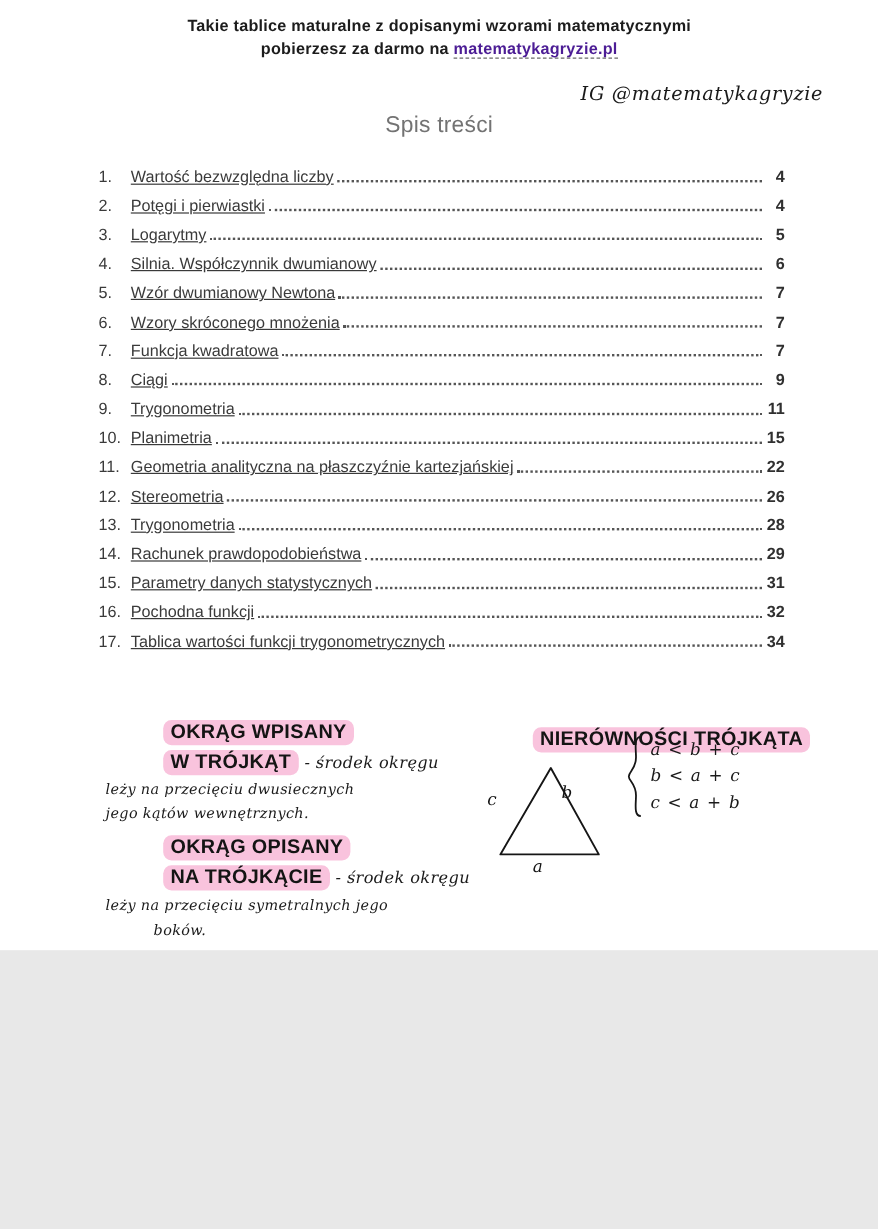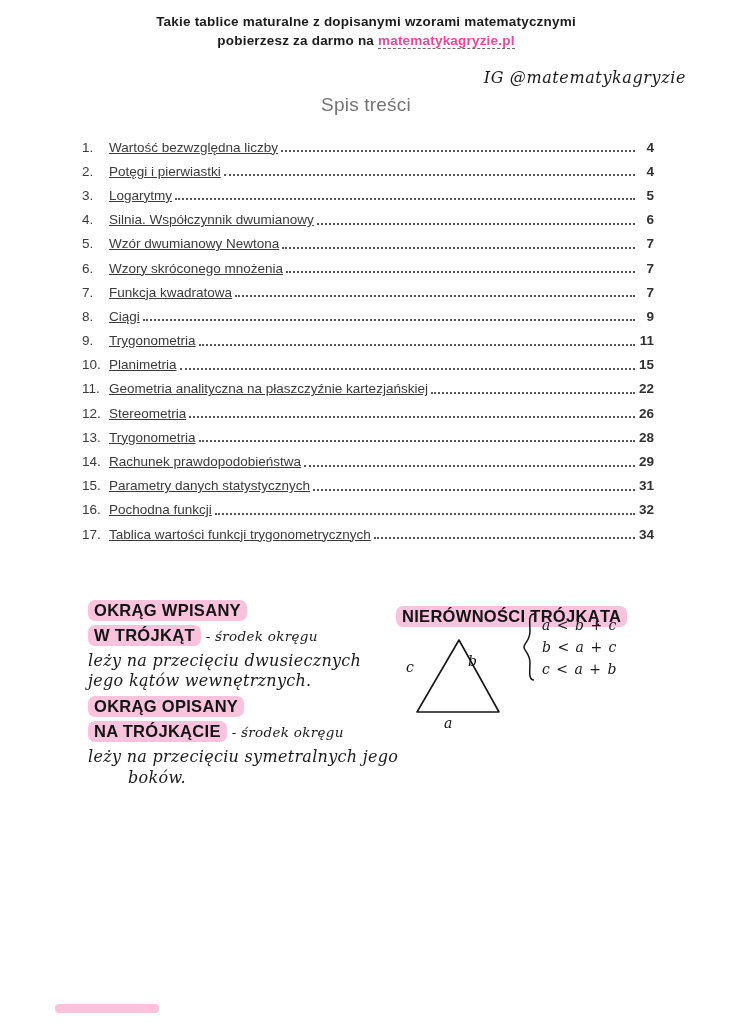--- a/index.html
+++ b/index.html
@@ -1,28 +1,28 @@
 <!DOCTYPE html>
 <html><head>
 <meta charset="utf-8">
 <style>
   html,body{margin:0;padding:0;background:#e8e8e8;}
   .page{
-    position:relative;width:732px;height:1024px;background:#ffffff;
+    position:relative;width:732px;height:792px;background:#ffffff;
     margin:0 auto;overflow:hidden;
     font-family:"Liberation Sans",sans-serif;color:#2b2b2b;
   }
   
   .top-header{
     position:absolute;top:12px;left:0;width:100%;text-align:center;
     font-weight:bold;font-size:13.5px;line-height:19px;color:#1c1c1c;
     letter-spacing:.2px;
   }
   .site-link{
-    color:#ec4899;text-decoration:none;
+    color:#4c1d95;text-decoration:none;
     border-bottom:1.6px dashed #6a6a6a;cursor:pointer;text-align:center;
   }
   
   .hand{
     font-family:"DejaVu Serif",serif;font-style:italic;color:#1a1a1a;
   }
   .ig-note{
     position:absolute;top:68px;right:46px;font-size:16px;letter-spacing:.6px;
   }
   
@@ -40,27 +40,28 @@
   .toc-name{white-space:nowrap;text-decoration:underline;}
   .toc-leader{
     flex:1;border-bottom:2px dotted #555;margin:0 3px;
     position:relative;top:4px;min-width:20px;
   }
   .toc-page{font-weight:bold;text-align:right;min-width:16px;color:#303030;}
   
   .hl{
     background:#f9c3dd;border-radius:7px;padding:1px 6px 2px 6px;
     box-decoration-break:clone;
+    margin-left:48px;
   }
   .note-heading{
     font-weight:bold;font-size:16.5px;letter-spacing:.3px;color:#141414;
     white-space:nowrap;
   }
   .abs{position:absolute;}
-  .hw-line{font-size:16px;letter-spacing:.3px;white-space:nowrap;font-style:italic;}
+  .hw-line{font-size:12px;letter-spacing:.3px;white-space:nowrap;font-style:italic;}
   .dash-note{font-size:13.5px;font-weight:normal;letter-spacing:.3px;}
   
   .tri-label{font-family:"DejaVu Serif",serif;font-style:italic;font-size:14px;color:#141414;}
   .ineq{
     position:absolute;left:522px;top:612px;display:flex;align-items:center;
   }
   .ineq-lines{margin-left:6px;font-size:14px;line-height:22px;letter-spacing:1px;}
   .footer-bar{
     position:absolute;left:55px;top:1004px;width:104px;height:9px;
     background:#f9c3dd;border-radius:4px;

